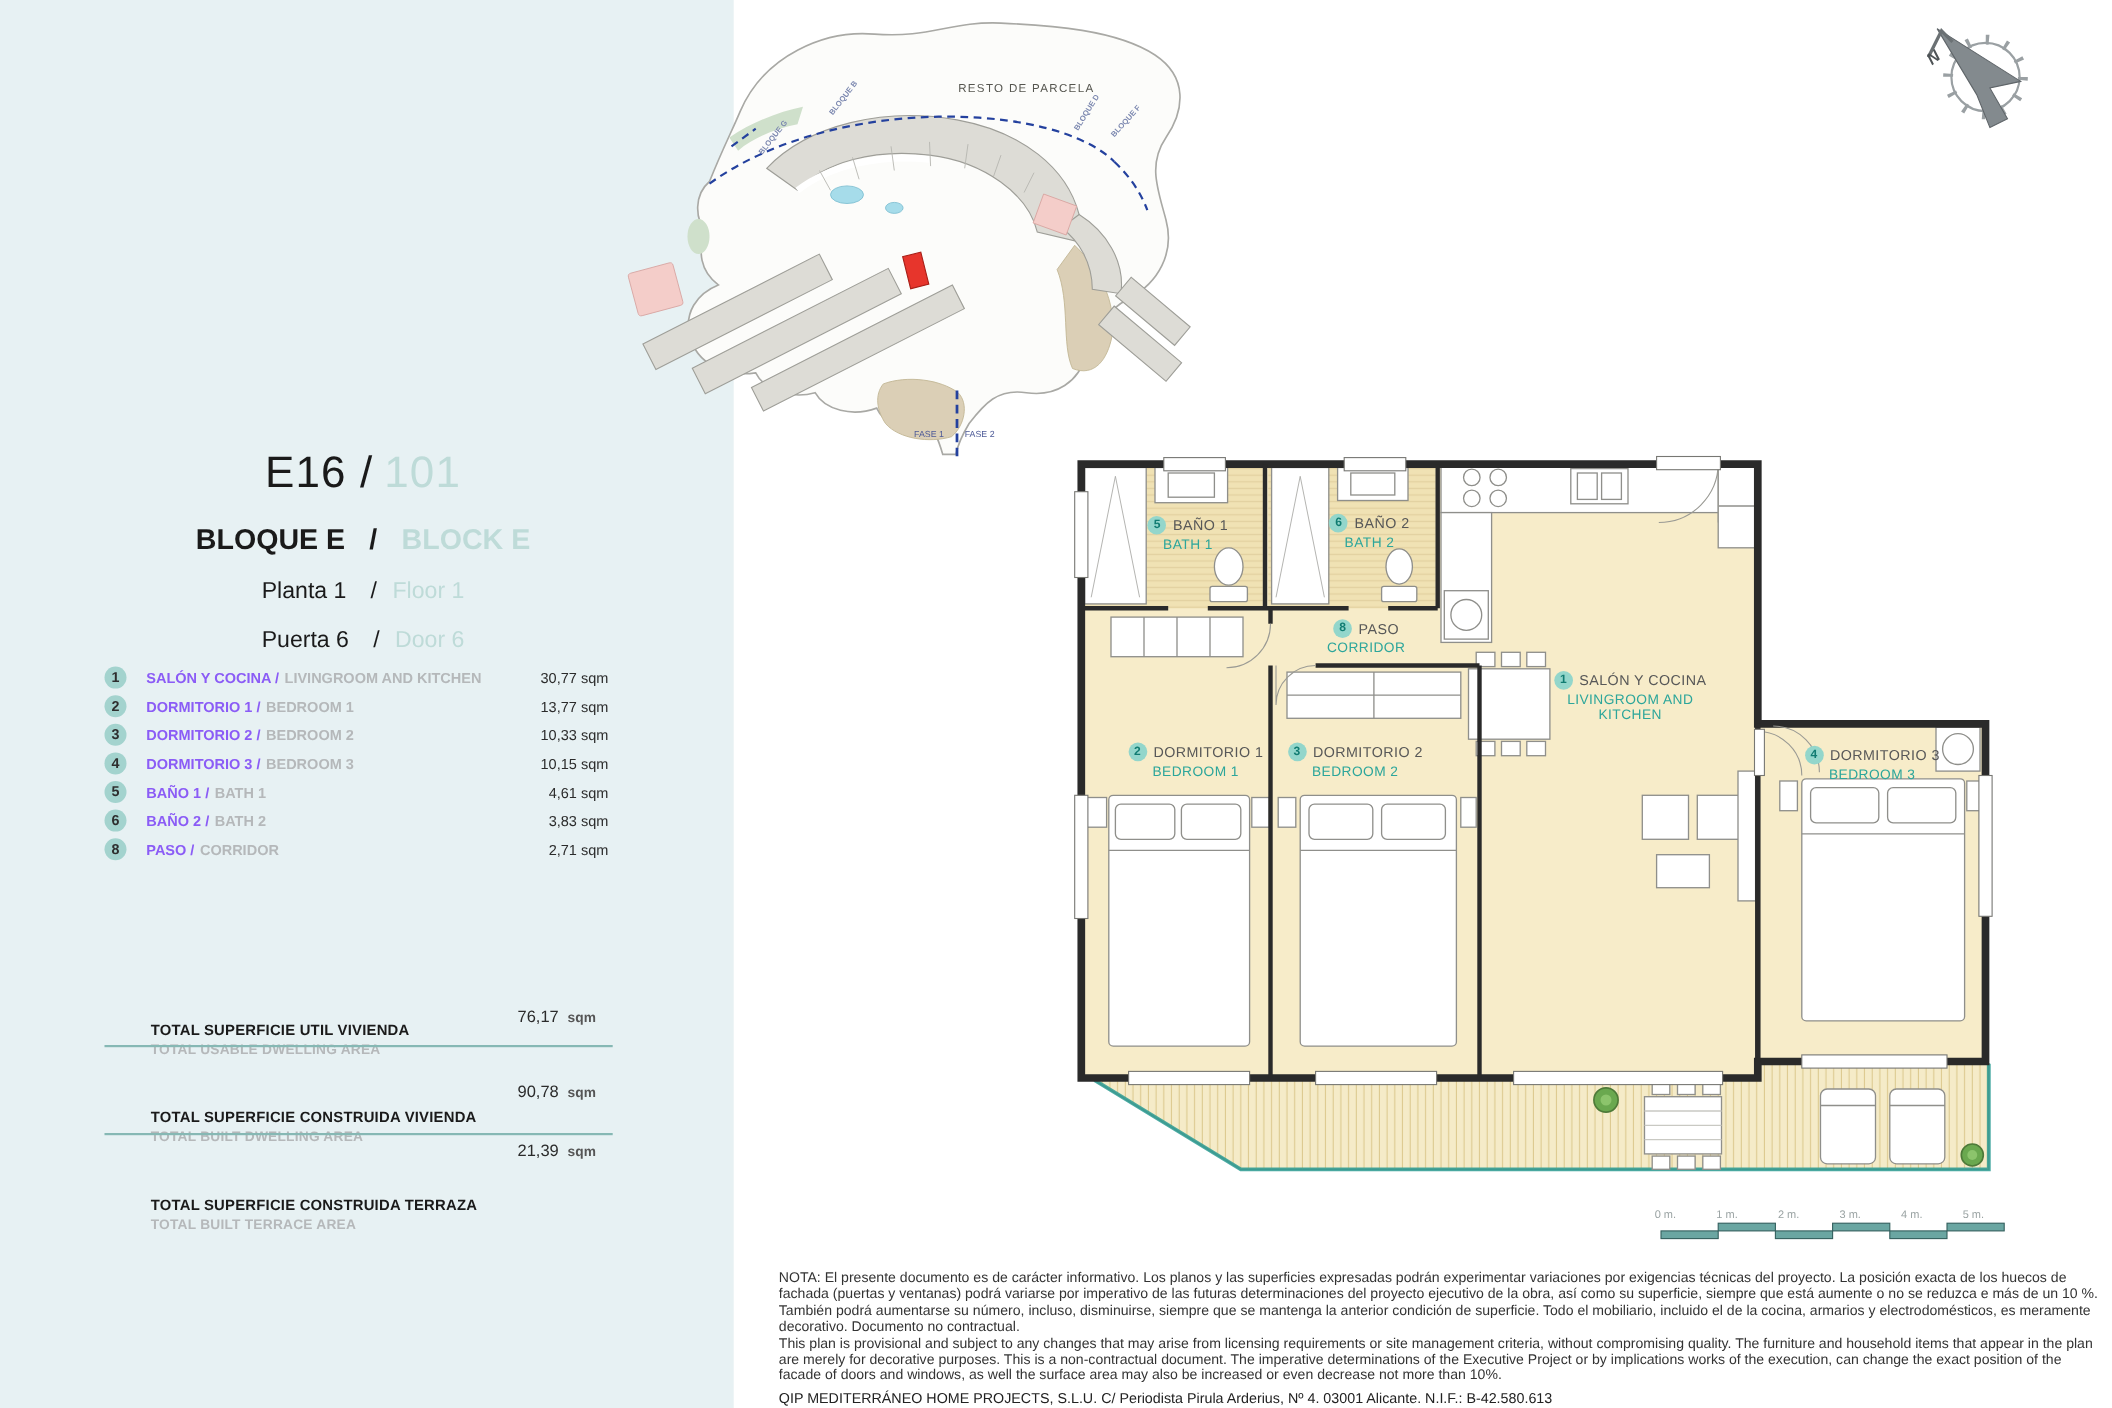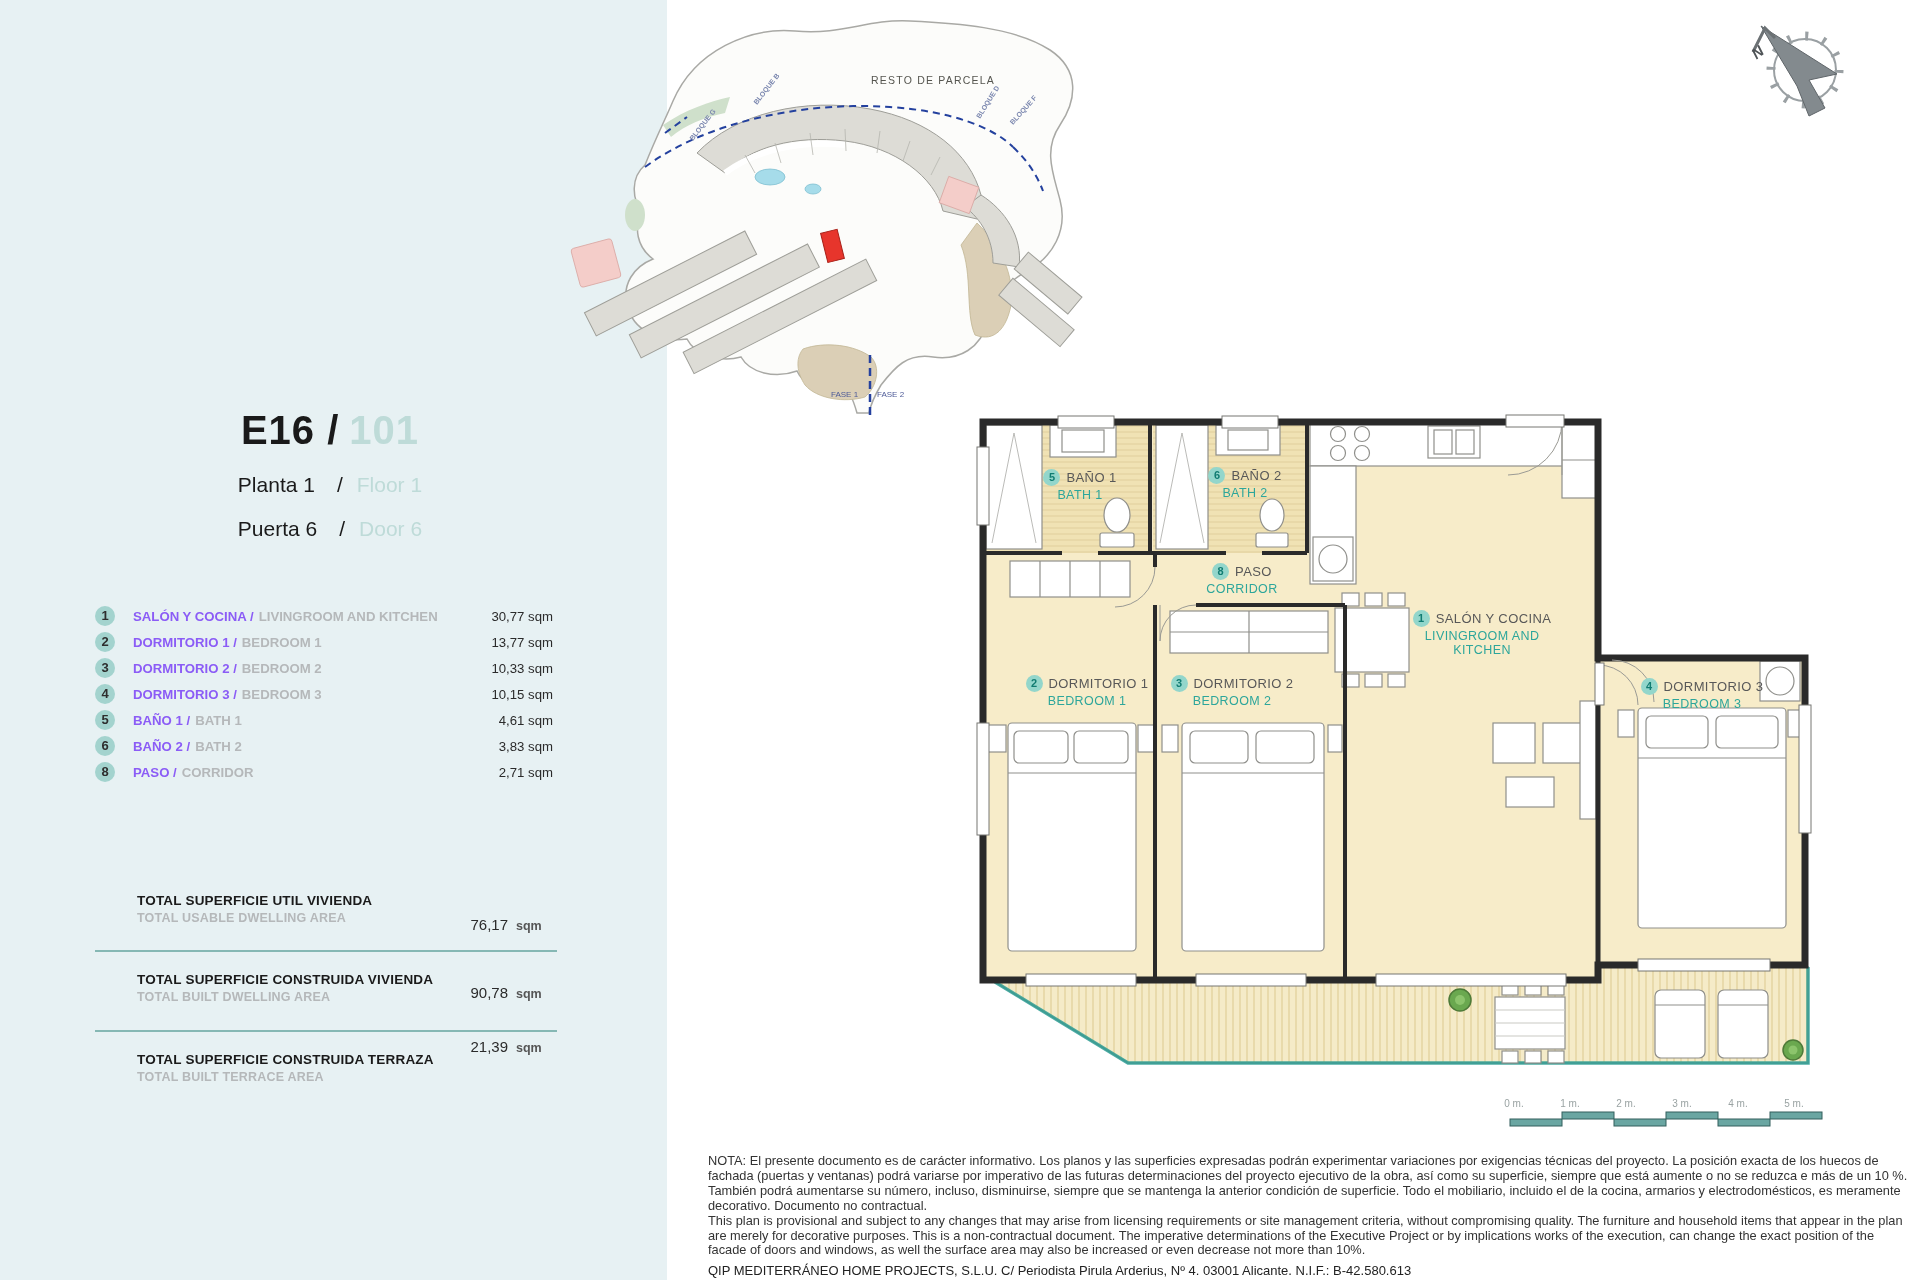--- a/index.html
+++ b/index.html
@@ -3,39 +3,39 @@
 <meta charset="utf-8">
 <style>
   * { margin:0; padding:0; box-sizing:border-box; }
   html,body { background:#ffffff; }
   body { font-family:"Liberation Sans", sans-serif; }
   #page { position:relative; width:1920px; height:1280px; background:#ffffff; overflow:hidden; }
 
   
   .sidebar { position:absolute; left:0; top:0; width:667px; height:1280px; background:#e7f1f3; }
   .title-block { position:absolute; left:40px; top:408px; width:580px; text-align:center; }
-  .unit-line { font-size:40px; font-weight:bold; color:#1a1a1a; letter-spacing:1px; }
+  .unit-line { font-size:40px; font-weight:normal; color:#1a1a1a; letter-spacing:1px; }
   .unit-line .pale { color:#bedbd8; margin-left:10px; }
   .block-line { margin-top:22px; font-size:26px; font-weight:bold; color:#1a1a1a; }
   .block-line .slash { margin:0 22px; }
   .block-line .pale { color:#bedbd8; }
   .sub-line { margin-top:20px; font-size:21px; color:#1a1a1a; }
   .sub-line .slash { margin:0 14px 0 22px; }
   .sub-line .pale { color:#bedbd8; }
 
   .rooms-list { position:absolute; left:95px; top:603px; width:458px; }
   .room-row { display:flex; align-items:center; height:26px; }
   .badge { width:20px; height:20px; border-radius:50%; background:#a3d3ce; color:#2e2e2e;
            font-size:13px; font-weight:bold; text-align:center; line-height:20px; flex:0 0 20px; }
   .room-name { margin-left:18px; font-size:13.2px; white-space:nowrap; }
   .room-es { font-weight:bold; color:#8b5cf6; }
   .room-en { font-weight:bold; color:#b5b8ba; margin-left:5px; }
   .room-area { margin-left:auto; font-size:13.2px; color:#2b2b2b; }
 
-  .total-block { position:absolute; left:137px; width:420px; }
+  .total-block { position:absolute; left:137px; width:420px;margin-top:36px; }
   .total-es { font-size:13.5px; font-weight:bold; color:#1a1a1a; letter-spacing:.2px; }
   .total-en { font-size:12.5px; font-weight:bold; color:#b5b8ba; margin-top:3px; letter-spacing:.2px; }
   .total-value { position:absolute; left:460px; width:110px; font-size:15px; color:#2b2b2b; display:flex; align-items:baseline; }
   .total-value .num { min-width:48px; text-align:right; }
   .total-value .unit { margin-left:8px; font-size:12.5px; font-weight:bold; color:#555; }
   .divider { position:absolute; left:95px; width:462px; border-top:2px solid #86b8b4; }
 
   
   .floor-plan { position:absolute; left:950px; top:405px; width:880px; height:670px; }
   .floor-plan svg { position:absolute; left:0; top:0; }
@@ -60,20 +60,23 @@
 </head>
 <body>
 
 <div id="page">
 
   <div class="sidebar">
 
     <div class="title-block">
       <div class="unit-line">
         <span>E16 /</span><span class="pale">101</span>
+      </div>
+      <div class="block-line">
+        <span>BLOQUE E</span><span class="slash">/</span><span class="pale">BLOCK E</span>
       </div>
       <div class="sub-line">
         <span>Planta 1</span><span class="slash">/</span><span class="pale">Floor 1</span>
       </div>
       <div class="sub-line">
         <span>Puerta 6</span><span class="slash">/</span><span class="pale">Door 6</span>
       </div>
     </div>
 
     <div class="rooms-list">

